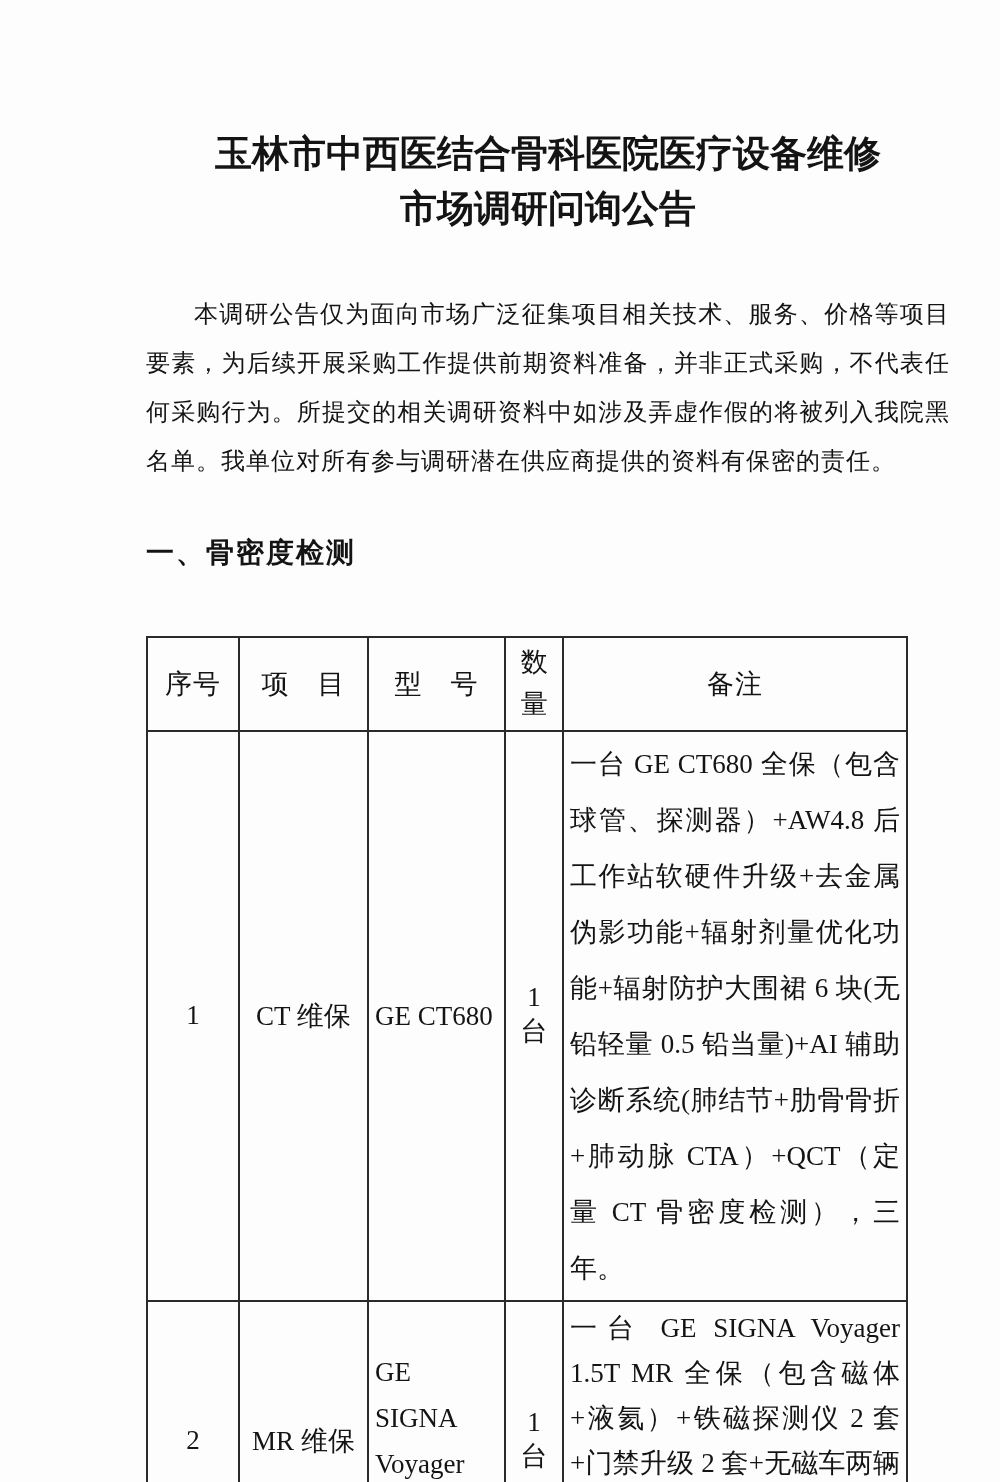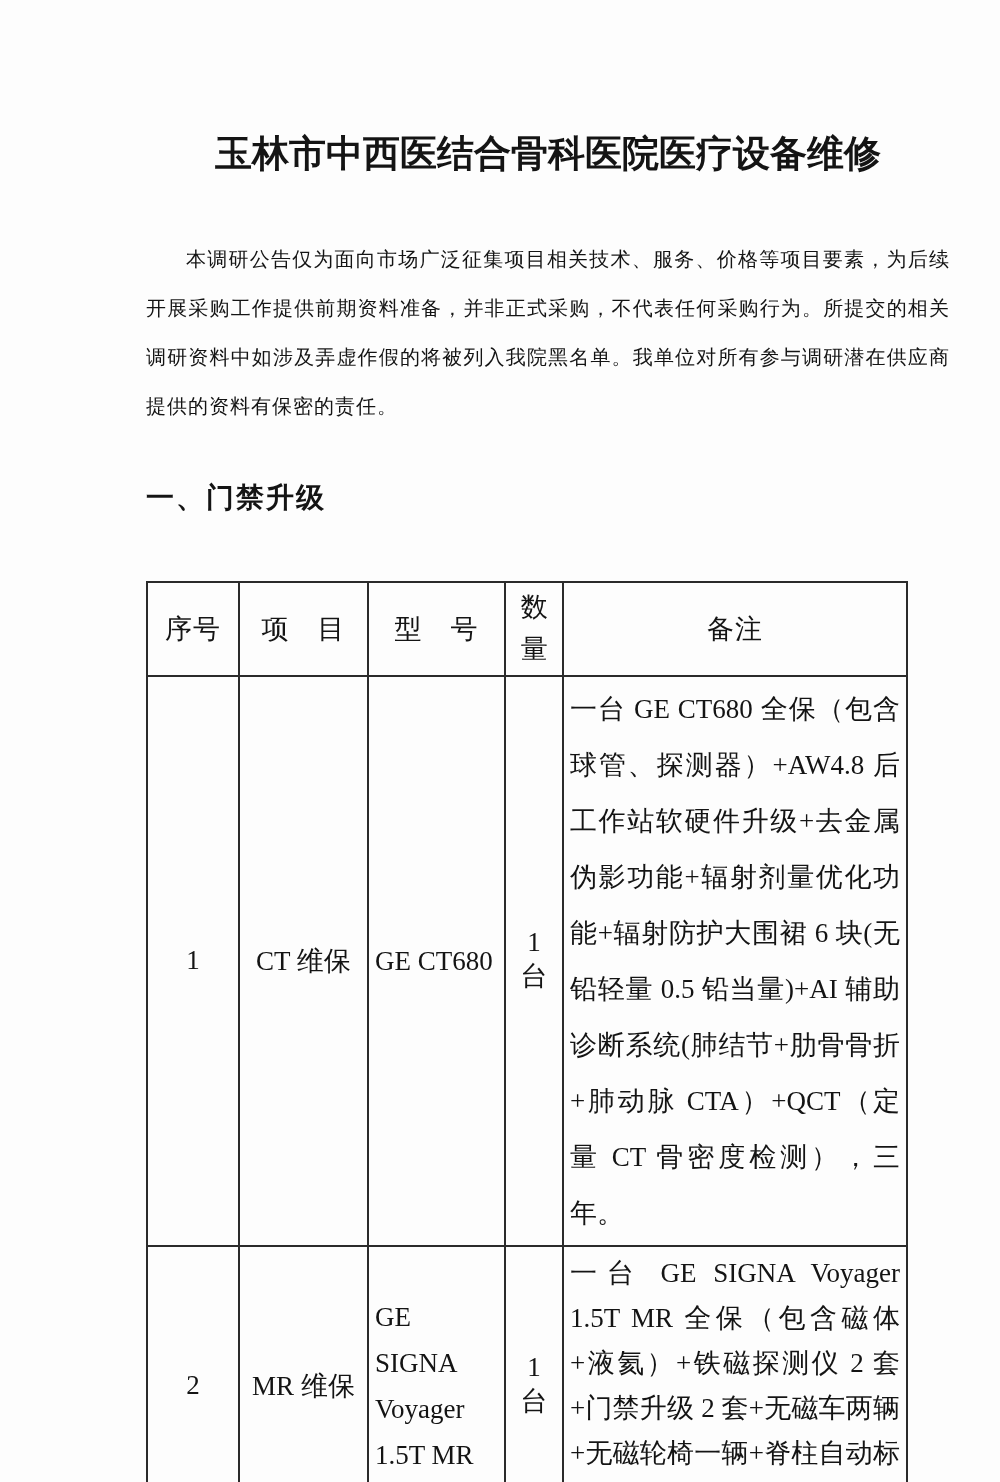--- a/index.html
+++ b/index.html
@@ -23,21 +23,21 @@
   }
   .doc-title {
     text-align: center;
     font-size: 37px;
     font-weight: bold;
     line-height: 55px;
     letter-spacing: 0px;
   }
   .intro {
     margin-top: 54px;
-    font-size: 20px;
+    font-size: 24px;
     line-height: 49px;
     text-align: justify;
     text-justify: inter-character;
     text-indent: 2em;
     letter-spacing: 1px;
   }
   .section-heading {
     margin-top: 48px;
     font-family: "Liberation Sans", "DejaVu Sans", sans-serif;
     font-size: 28px;
@@ -91,25 +91,26 @@
   }
 </style>
 </head>
 <body>
 
 <div class="page">
   <div class="content">
 
     <div class="doc-title">
       <div>玉林市中西医结合骨科医院医疗设备维修</div>
+      <div>市场调研问询公告</div>
     </div>
 
     <p class="intro">本调研公告仅为面向市场广泛征集项目相关技术、服务、价格等项目要素，为后续开展采购工作提供前期资料准备，并非正式采购，不代表任何采购行为。所提交的相关调研资料中如涉及弄虚作假的将被列入我院黑名单。我单位对所有参与调研潜在供应商提供的资料有保密的责任。</p>
 
-    <div class="section-heading">一、门禁升级</div>
+    <div class="section-heading">一、骨密度检测</div>
 
     <table class="project-table">
       <colgroup>
         <col style="width:92px">
         <col style="width:129px">
         <col style="width:137px">
         <col style="width:58px">
         <col style="width:344px">
       </colgroup>
       <tbody>

